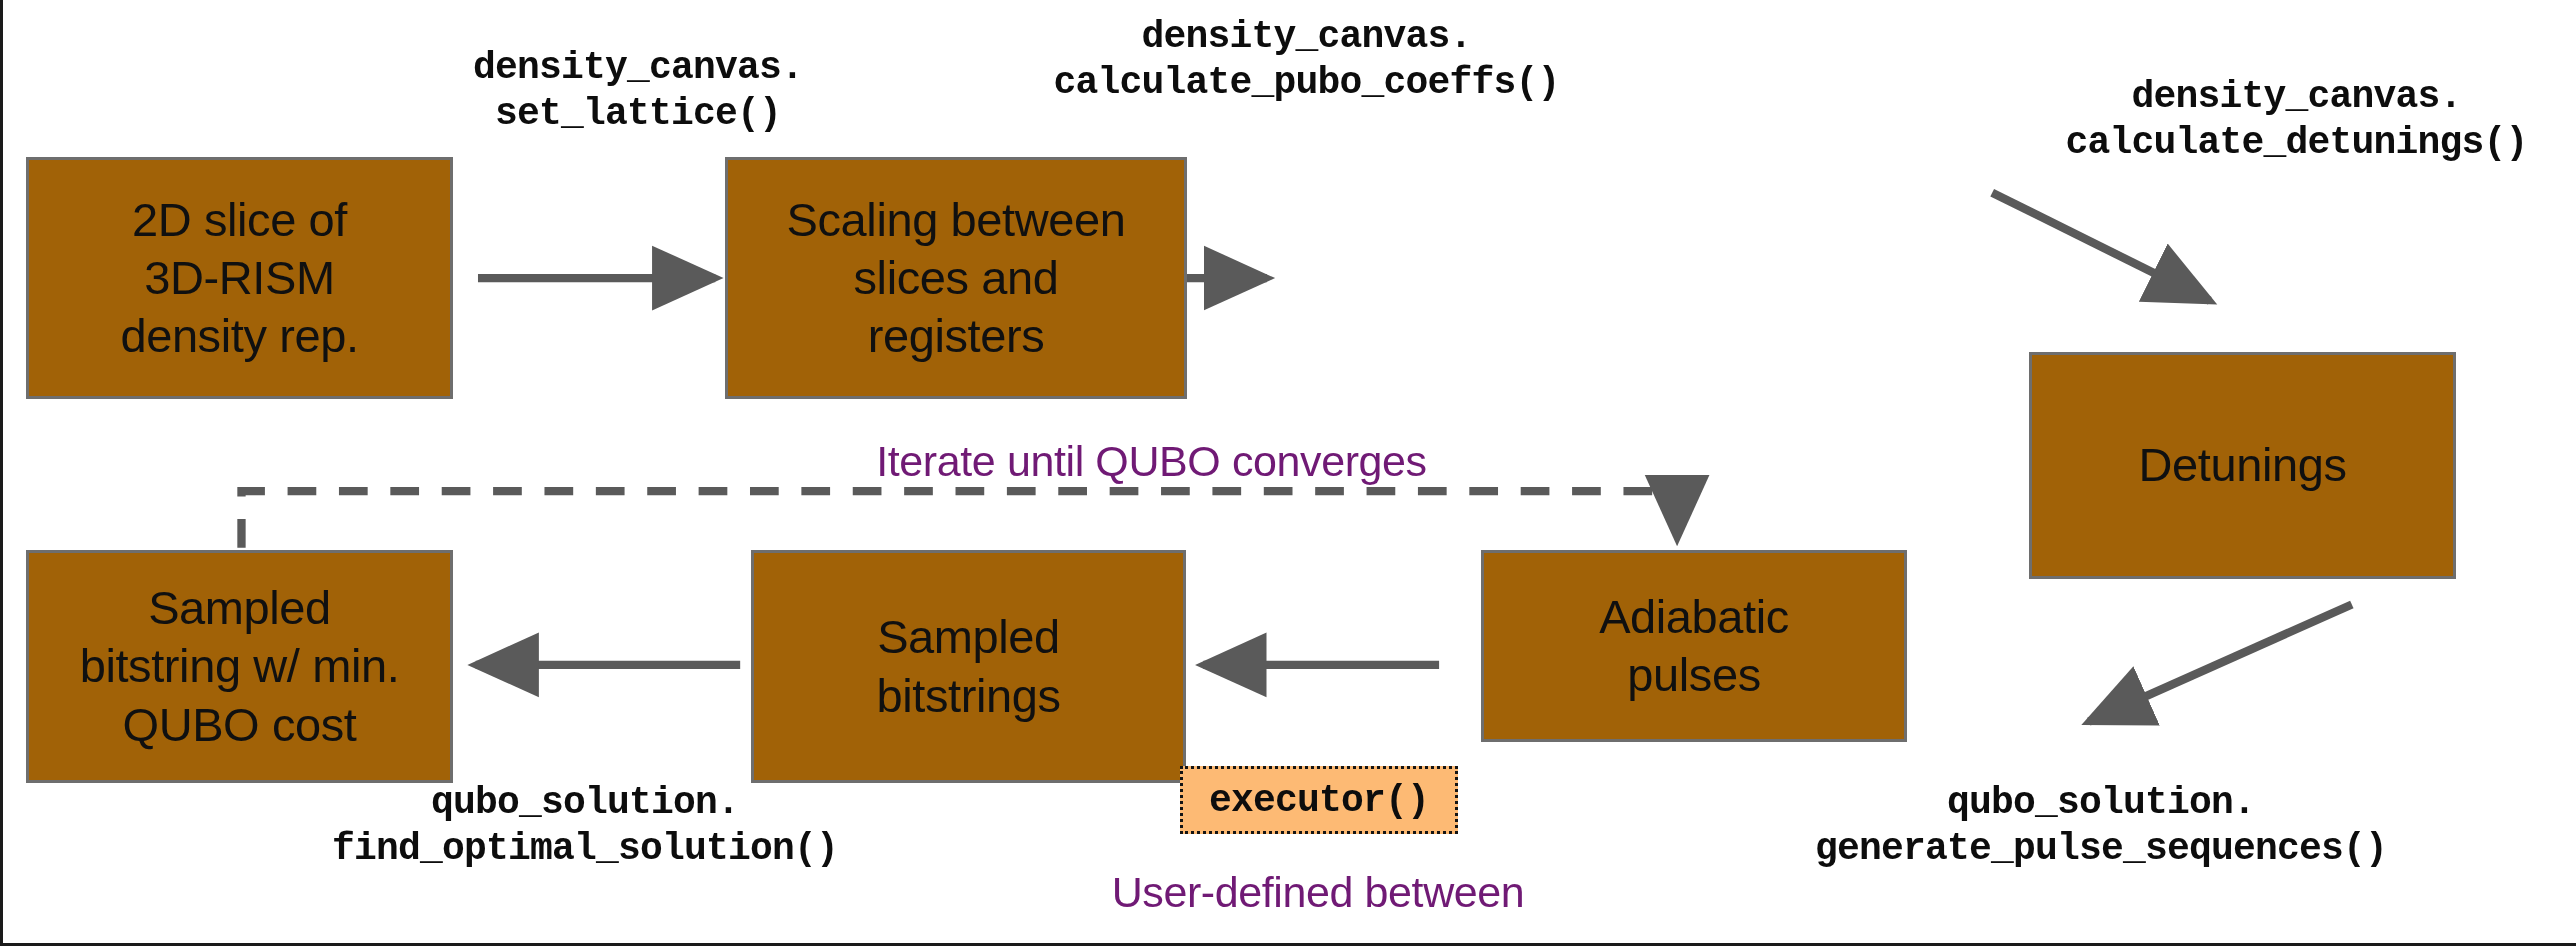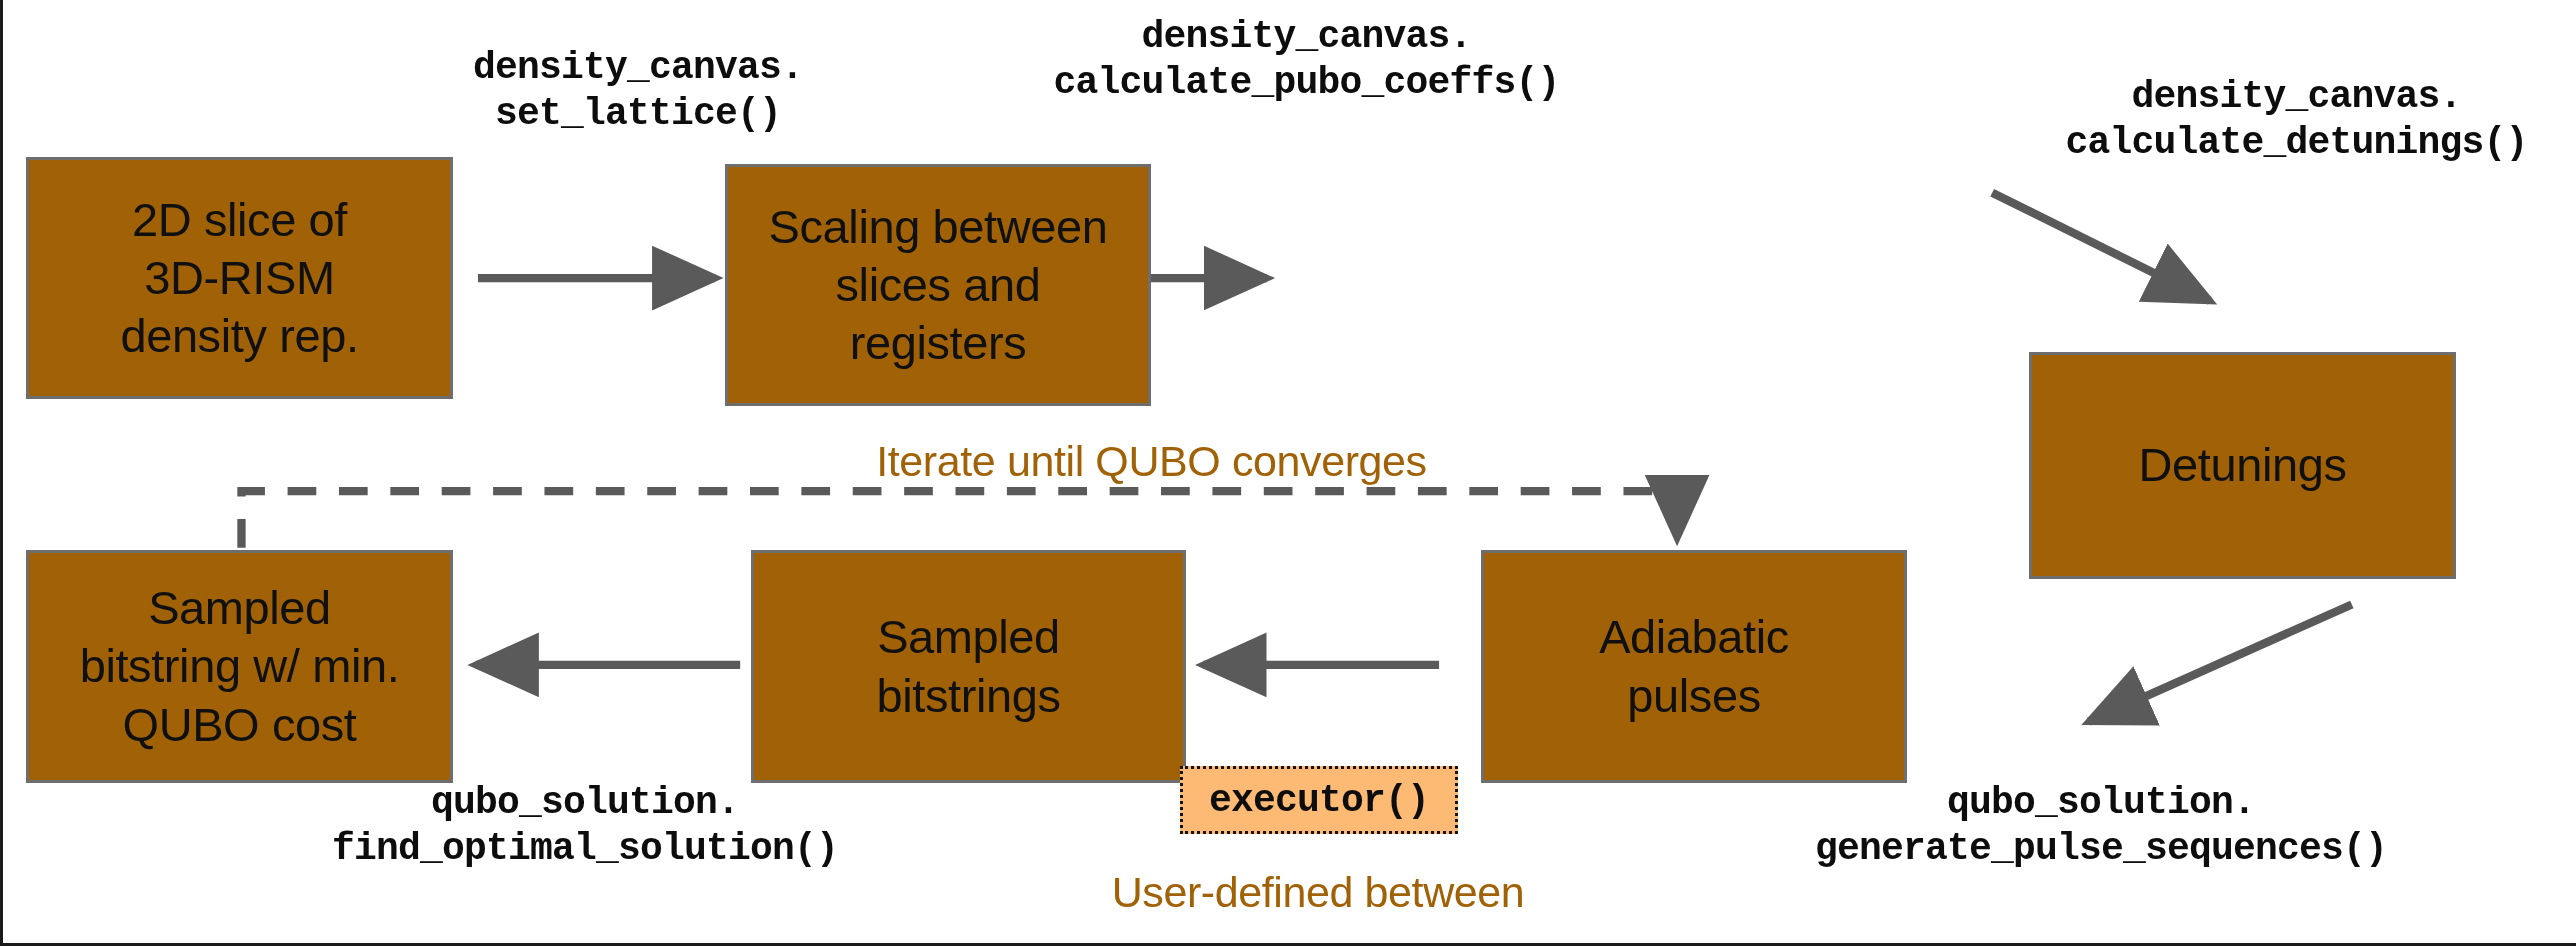--- a/index.html
+++ b/index.html
@@ -42,21 +42,21 @@
     line-height: 1.22;
     color: #0d0d0d;
     text-align: center;
     white-space: pre-line;
     letter-spacing: -0.8px;
   }
   .plain-label {
     position: absolute;
     font-family: "Liberation Sans", sans-serif;
     font-size: 43px;
-    color: #a16207;
+    color: #701a75;
     text-align: center;
     white-space: nowrap;
     letter-spacing: -0.4px;
   }
   .executor-box {
     position: absolute;
     border: 3px dotted #141414;
     box-sizing: border-box;
     background: #fdba74;
     display: flex;
@@ -101,28 +101,28 @@
 
     <line x1="975" y1="880" x2="625" y2="880" stroke="#5a5a5a" stroke-width="11" marker-end="url(#ah)"></line>
 
     <path d="M 315 725 L 315 650 L 2215 650 L 2215 712" fill="none" stroke="#5a5a5a" stroke-width="11" stroke-dasharray="38 30" marker-end="url(#ah)"></path>
   </svg>
 
   <div class="node" style="left:23px; top:157px; width:427px; height:242px;">2D slice of
 3D-RISM
 density rep.</div>
 
-  <div class="node" style="left:722px; top:164px; width:426px; height:242px;">Scaling between
+  <div class="node" style="left:722px; top:157px; width:462px; height:242px;">Scaling between
 slices and
 registers</div>
 
 
   <div class="node" style="left:2026px; top:352px; width:427px; height:227px;">Detunings</div>
 
-  <div class="node" style="left:1478px; top:550px; width:426px; height:233px;">Adiabatic
+  <div class="node" style="left:1478px; top:550px; width:426px; height:192px;">Adiabatic
 pulses</div>
 
   <div class="node" style="left:748px; top:550px; width:435px; height:233px;">Sampled
 bitstrings</div>
 
   <div class="node" style="left:23px; top:550px; width:427px; height:233px;">Sampled
 bitstring w/ min.
 QUBO cost</div>
 
   <div class="code-label" style="left:416px; top:45px; width:438px;">density_canvas.

